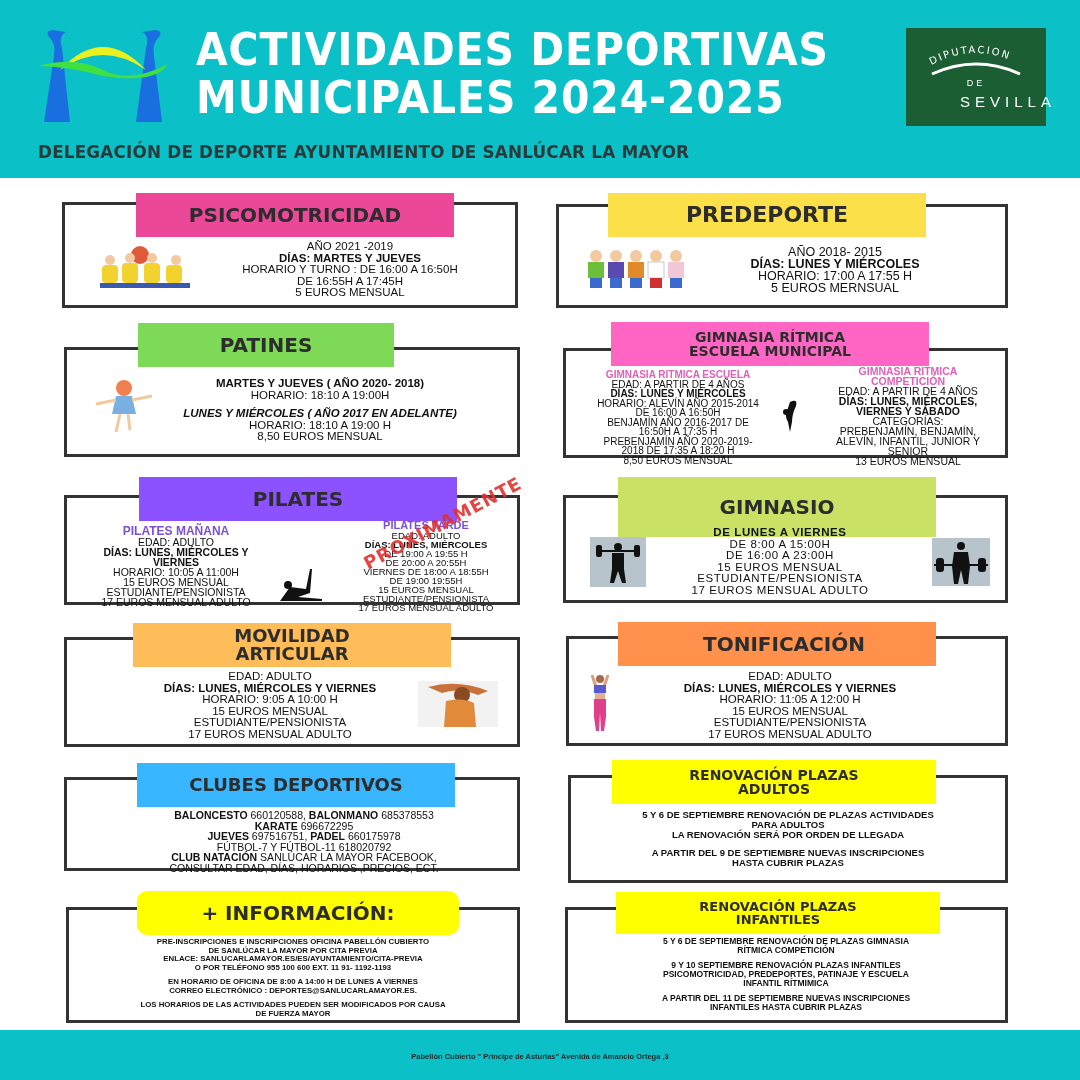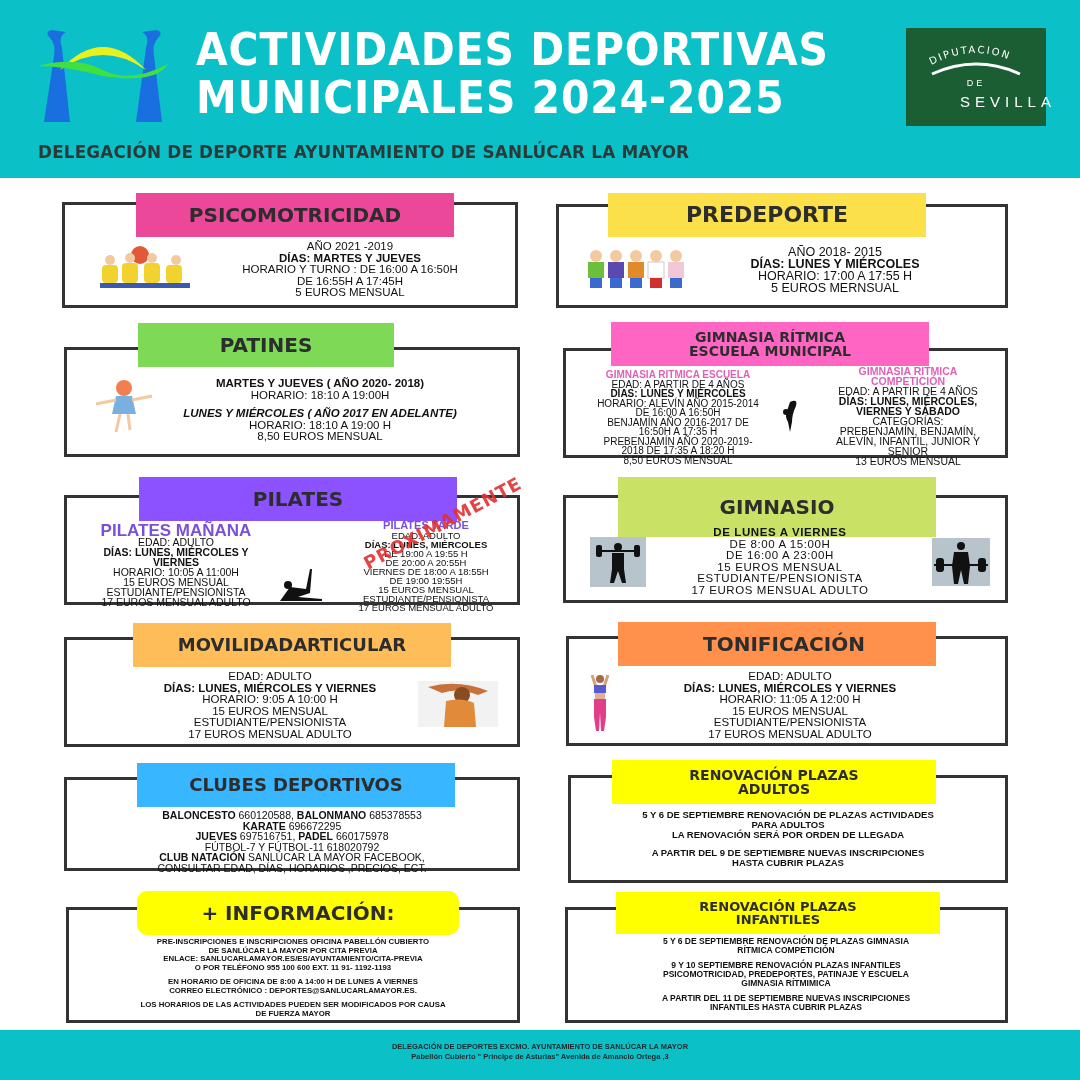--- a/index.html
+++ b/index.html
@@ -163,21 +163,21 @@
   <div class="l">CATEGORÍAS:</div>
   <div class="l">PREBENJAMÍN, BENJAMÍN,</div>
   <div class="l">ALEVÍN, INFANTIL, JUNIOR Y</div>
   <div class="l">SENIOR</div>
   <div class="l">13 EUROS MENSUAL</div>
 </div>
 
 <div class="card" style="left:64px;top:495px;width:456px;height:110px;"></div>
 <div class="tab" style="left:139px;top:477px;width:318px;height:44px;background:#8c52ff;font-size:20px;">PILATES</div>
 <div class="body" style="left:86px;top:525px;width:180px;font-size:10.5px;line-height:10px;">
-  <div class="l purple" style="font-size:17px;line-height:12px;">PILATES MAÑANA</div>
+  <div class="l purple" style="font-size:12px;line-height:12px;">PILATES MAÑANA</div>
   <div class="l">EDAD: ADULTO</div>
   <div class="l b">DÍAS: LUNES, MIÉRCOLES Y</div>
   <div class="l b">VIERNES</div>
   <div class="l">HORARIO: 10:05 A 11:00H</div>
   <div class="l">15 EUROS MENSUAL</div>
   <div class="l">ESTUDIANTE/PENSIONISTA</div>
   <div class="l">17 EUROS MENSUAL ADULTO</div>
 </div>
 <svg class="img" style="left:276px;top:565px;width:54px;height:38px;" viewBox="0 0 54 38">
   <path d="M4 36 L14 22 L30 24 L34 4 L36 4 L34 28 L22 32 L46 34 L46 36 Z" fill="#111"></path>
@@ -218,21 +218,21 @@
 <svg class="img" style="left:932px;top:538px;width:58px;height:48px;" viewBox="0 0 58 48">
   <rect width="58" height="48" fill="#b8c4cc"></rect>
   <circle cx="29" cy="8" r="4" fill="#111"></circle>
   <path d="M22 14 L36 14 L38 28 L36 46 L32 46 L29 32 L26 46 L22 46 L20 28 Z" fill="#111"></path>
   <rect x="2" y="26" width="54" height="2" fill="#111"></rect>
   <rect x="4" y="20" width="8" height="14" rx="3" fill="#111"></rect>
     <rect x="46" y="20" width="8" height="14" rx="3" fill="#111"></rect>
 </svg>
 
 <div class="card" style="left:64px;top:637px;width:456px;height:110px;"></div>
-<div class="tab" style="left:133px;top:623px;width:318px;height:44px;background:#ffbd59;font-size:18px;flex-direction:row;">
+<div class="tab" style="left:133px;top:623px;width:318px;height:44px;background:#ffbd59;font-size:18px;flex-direction:column;">
   <div>MOVILIDAD</div>
   <div>ARTICULAR</div>
 </div>
 <div class="body" style="left:130px;top:671px;width:280px;font-size:11.5px;line-height:11.5px;">
   <div class="l">EDAD: ADULTO</div>
   <div class="l b">DÍAS: LUNES, MIÉRCOLES Y VIERNES</div>
   <div class="l">HORARIO: 9:05 A 10:00 H</div>
   <div class="l">15 EUROS  MENSUAL</div>
   <div class="l">ESTUDIANTE/PENSIONISTA</div>
   <div class="l">17 EUROS MENSUAL ADULTO</div>
@@ -257,21 +257,21 @@
   <div class="l">EDAD: ADULTO</div>
   <div class="l b">DÍAS: LUNES, MIÉRCOLES Y VIERNES</div>
   <div class="l">HORARIO: 11:05 A 12:00 H</div>
   <div class="l">15 EUROS MENSUAL</div>
   <div class="l">ESTUDIANTE/PENSIONISTA</div>
   <div class="l">17 EUROS MENSUAL ADULTO</div>
 </div>
 
 <div class="card" style="left:64px;top:777px;width:456px;height:94px;"></div>
 <div class="tab" style="left:137px;top:763px;width:318px;height:44px;background:#38b6ff;font-size:18px;">CLUBES DEPORTIVOS</div>
-<div class="body" style="left:80px;top:810px;width:424px;font-size:10.5px;line-height:10.5px;">
+<div class="body" style="left:92px;top:810px;width:424px;font-size:10.5px;line-height:10.5px;">
   <div class="l"><span class="b">BALONCESTO</span><span> 660120588, </span><span class="b">BALONMANO</span><span> 685378553</span></div>
   <div class="l"><span class="b">KARATE</span><span> 696672295</span></div>
   <div class="l"><span class="b">JUEVES</span><span> 697516751, </span><span class="b">PADEL</span><span> 660175978</span></div>
   <div class="l"><span>FÚTBOL-7 Y FÚTBOL-11   618020792</span></div>
   <div class="l"><span class="b">CLUB NATACIÓN</span><span> SANLÚCAR LA MAYOR FACEBOOK,</span></div>
   <div class="l"><span>CONSULTAR EDAD, DÍAS, HORARIOS ,PRECIOS, ECT.</span></div>
 </div>
 
 <div class="card" style="left:568px;top:775px;width:440px;height:108px;"></div>
 <div class="tab" style="left:612px;top:760px;width:324px;height:44px;background:#ffff00;font-size:14px;flex-direction:column;">
@@ -306,22 +306,21 @@
 <div class="tab" style="left:616px;top:892px;width:324px;height:42px;background:#ffff00;font-size:13px;flex-direction:column;">
   <div>RENOVACIÓN PLAZAS</div>
   <div>INFANTILES</div>
 </div>
 <div class="body" style="left:578px;top:937px;width:416px;font-size:8.5px;line-height:9px;font-weight:bold;">
   <div class="l">5 Y 6  DE SEPTIEMBRE RENOVACIÓN DE PLAZAS GIMNASIA</div>
   <div class="l">RÍTMICA COMPETICIÓN</div>
   <div class="l" style="height:6px;"></div>
   <div class="l">9 Y 10 SEPTIEMBRE RENOVACIÓN PLAZAS INFANTILES</div>
   <div class="l">PSICOMOTRICIDAD, PREDEPORTES, PATINAJE Y ESCUELA</div>
-  <div class="l">GIMNASIA RÍTMIMICA</div>
+  <div class="l">INFANTIL RÍTMIMICA</div>
   <div class="l" style="height:6px;"></div>
   <div class="l">A PARTIR DEL 11 DE SEPTIEMBRE NUEVAS INSCRIPCIONES</div>
   <div class="l">INFANTILES HASTA CUBRIR PLAZAS</div>
 </div>
 
 <div class="footer">
-  <div class="f1">DELEGACIÓN DE DEPORTES EXCMO. AYUNTAMIENTO DE SANLÚCAR LA MAYOR</div>
   <div class="f2">Pabellón Cubierto " Principe de Asturias" Avenida de Amancio Ortega ,3</div>
 </div>
 
 </body></html>

